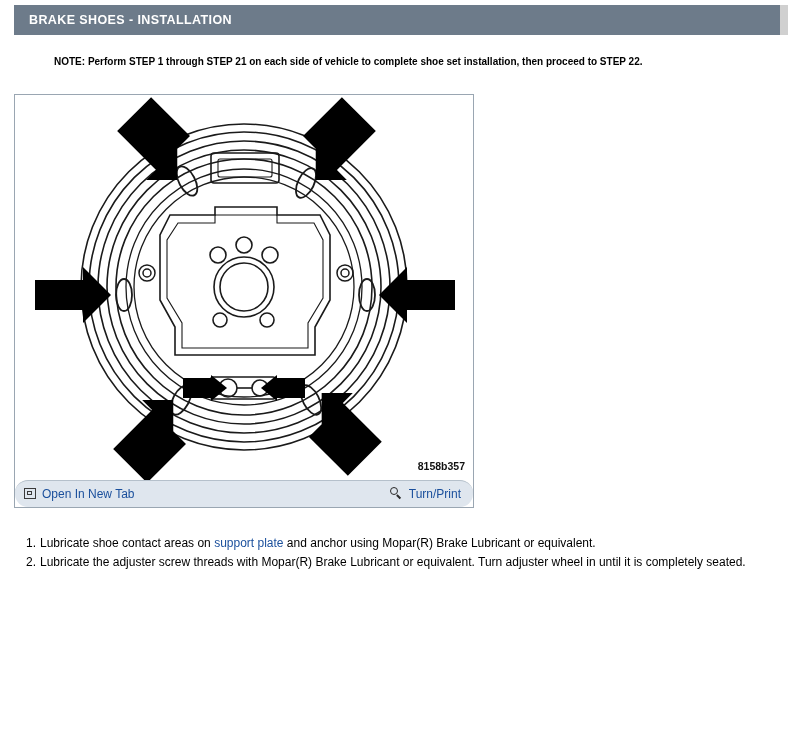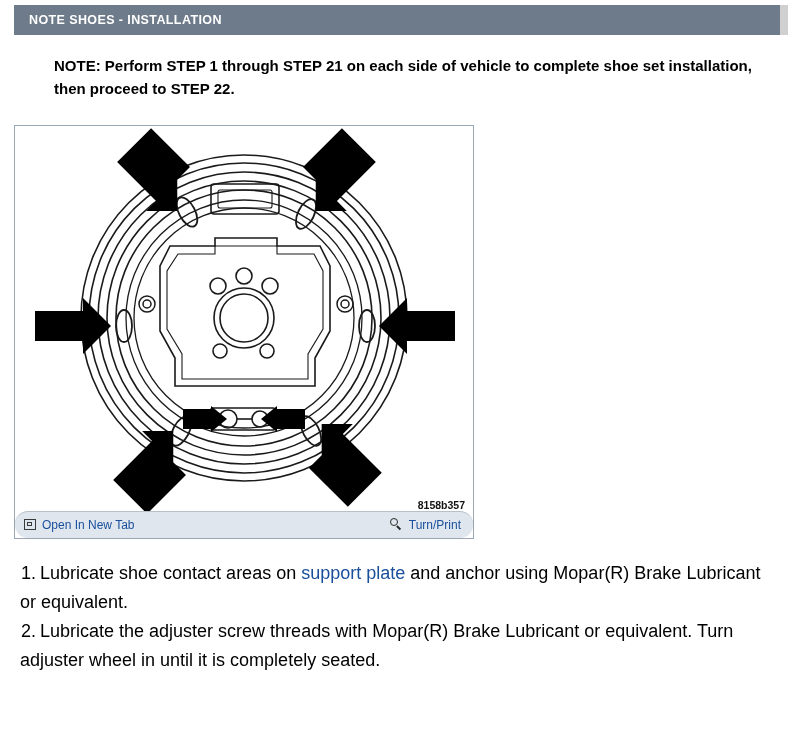--- a/index.html
+++ b/index.html
@@ -69,21 +69,21 @@
     padding: 0 14px;
   }
   .heading {
     margin-top: 25px;
     font-size: 12.5px;
     font-weight: bold;
     color: #000000;
   }
   .note {
     margin-top: 19px;
-    font-size: 15px;
+    font-size: 10px;
     font-weight: bold;
     color: #000000;
     line-height: 1.55;
     max-width: 760px;
     padding-left: 40px;
   }
   
   .figure {
     margin-top: 24px;
     margin-left: 0px;
@@ -95,21 +95,21 @@
   }
   .figure-image {
     position: relative;
     height: 385px;
     background: #ffffff;
     overflow: hidden;
   }
   .figure-code {
     position: absolute;
     right: 8px;
-    bottom: 0;
+    bottom: 8px;
     font-size: 10.5px;
     font-weight: bold;
     color: #111111;
     font-family: "Liberation Sans", sans-serif;
   }
   .figure-toolbar {
     height: 27px;
     background: #dfe6ee;
     border-top: 1px solid #b5c0cb;
     display: flex;
@@ -171,23 +171,23 @@
     left: 7px;
     top: 7px;
     width: 5px;
     height: 1.6px;
     background: #2a2a2a;
     transform: rotate(45deg);
     transform-origin: left center;
   }
   
   .steps {
-    margin-top: 20px;
+    margin-top: 26px;
     padding-left: 6px;
-    font-size: 18px;
+    font-size: 12px;
     color: #000000;
     line-height: 1.62;
   }
   .step {
     display: block;
     max-width: 755px;
   }
   .step .num {
     display: inline-block;
     width: 16px;
@@ -201,21 +201,21 @@
   }
 </style>
 </head>
 <body>
 
 <div class="page">
 
   <div class="scrollbar-top"></div>
 
   <div class="section-bar">
-    <span class="section-bar-label">NOTE SHOES - INSTALLATION</span>
+    <span class="section-bar-label">BRAKE SHOES - INSTALLATION</span>
   </div>
 
   <div class="content">
 
 
     <div class="note">NOTE: Perform STEP 1 through STEP 21 on each side of vehicle to complete shoe set installation, then proceed to STEP 22.</div>
 
     <div class="figure">
       <div class="figure-image">
         <svg width="458" height="385" viewBox="0 0 458 385" xmlns="http://www.w3.org/2000/svg">

